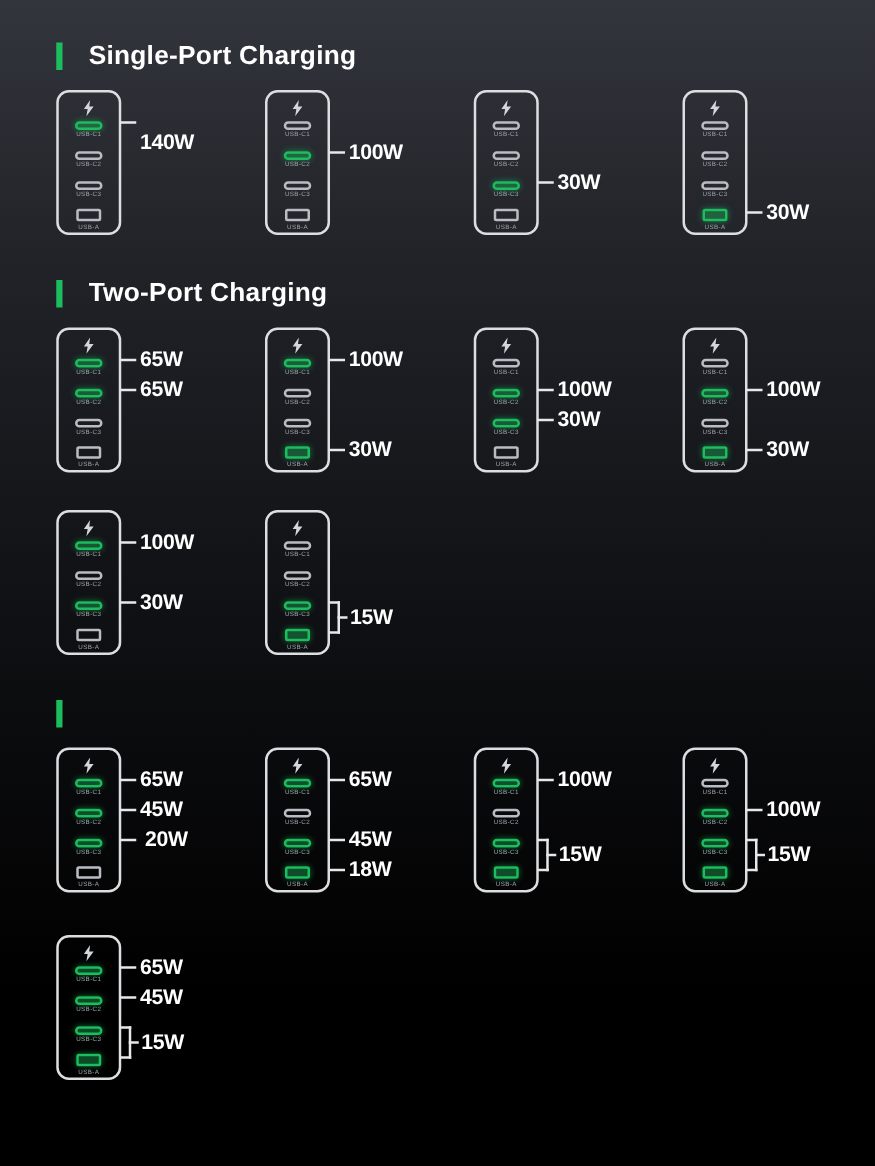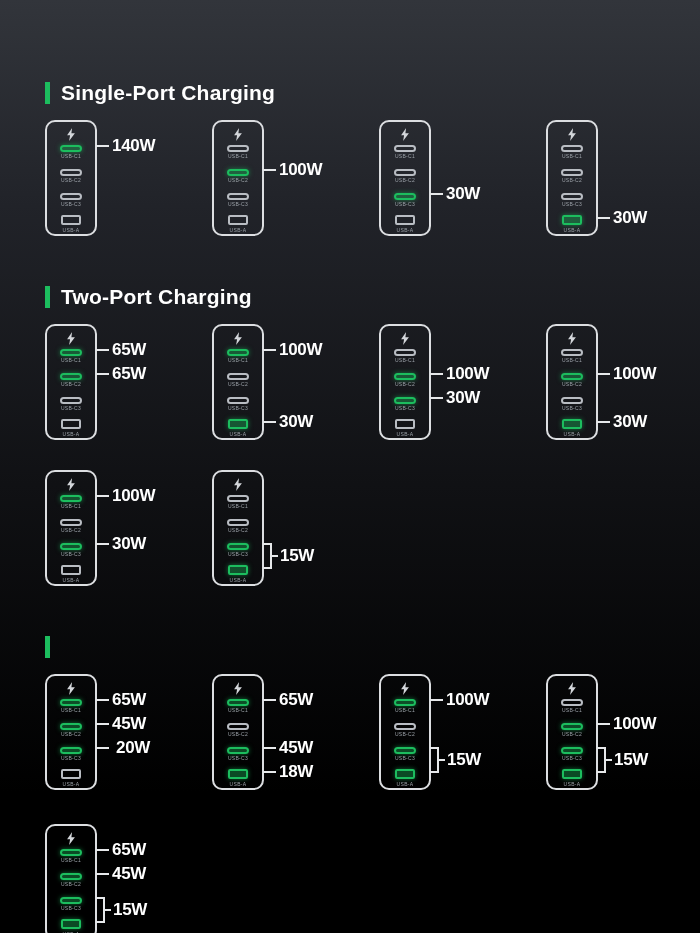--- a/index.html
+++ b/index.html
@@ -5,21 +5,21 @@
   :root { --accent:#1cbd5e; --line:#e6e8ea; }
   * { box-sizing:border-box; }
   html,body { margin:0; padding:0; }
   body {
     width:700px; height:933px; overflow:hidden;
     font-family:"Liberation Sans", sans-serif;
     background:linear-gradient(180deg,#32353b 0%,#212329 22%,#101114 52%,#000000 85%,#000000 100%);
   }
   .page { width:700px; height:933px; padding:32px 0 0 45px; }
   .section { margin-bottom:34px; }
-  .heading { display:flex; align-items:center; gap:11px; height:26px; margin-bottom:14px;margin-top:48px; }
+  .heading { display:flex; align-items:center; gap:21px; height:26px; margin-bottom:14px; }
   .accent-bar { width:5px; height:22px; background:var(--accent); flex:0 0 5px; }
   .section-title { margin:0; font-size:21px; line-height:26px; font-weight:700; color:#ffffff; letter-spacing:.2px; }
   .row { display:flex; }
   .row + .row { margin-top:30px; }
   .cell { position:relative; width:167px; height:116px; flex:0 0 167px; }
   .charger {
     position:absolute; left:0; top:0; width:52px; height:116px;
     border:2px solid #dcdee1; border-radius:10px;
   }
   .bolt { position:absolute; top:6px; left:50%; transform:translateX(-50%); line-height:0; }
@@ -64,21 +64,21 @@
               <div class="port type-c active" style="top: 22.5px;"></div>
               <div class="port-name" style="top: 31px;">USB-C1</div>
               <div class="port type-c" style="top: 46.5px;"></div>
               <div class="port-name" style="top: 55px;">USB-C2</div>
               <div class="port type-c" style="top: 70.5px;"></div>
               <div class="port-name" style="top: 79px;">USB-C3</div>
               <div class="port type-a" style="top: 93px;"></div>
               <div class="port-name" style="top: 105px;">USB-A</div>
             </div>
             <div class="watt-line" style="top: 25px; left: 51px; width: 13px;"></div>
-            <div class="watt-label" style="left: 67px; top: 16px;">140W</div>
+            <div class="watt-label" style="left: 67px; top: 32px;">140W</div>
           </div>
           <div class="cell">
             <div class="charger">
               <div class="bolt"><svg width="9" height="13" viewBox="0 0 9 13">
                   <path d="M5.6 0 L0.6 7.2 H3.6 L2.6 13 L8.4 5.2 H4.9 Z" fill="#d3d6da"></path>
                 </svg></div>
               <div class="port type-c" style="top: 22.5px;"></div>
               <div class="port-name" style="top: 31px;">USB-C1</div>
               <div class="port type-c active" style="top: 46.5px;"></div>
               <div class="port-name" style="top: 55px;">USB-C2</div>

